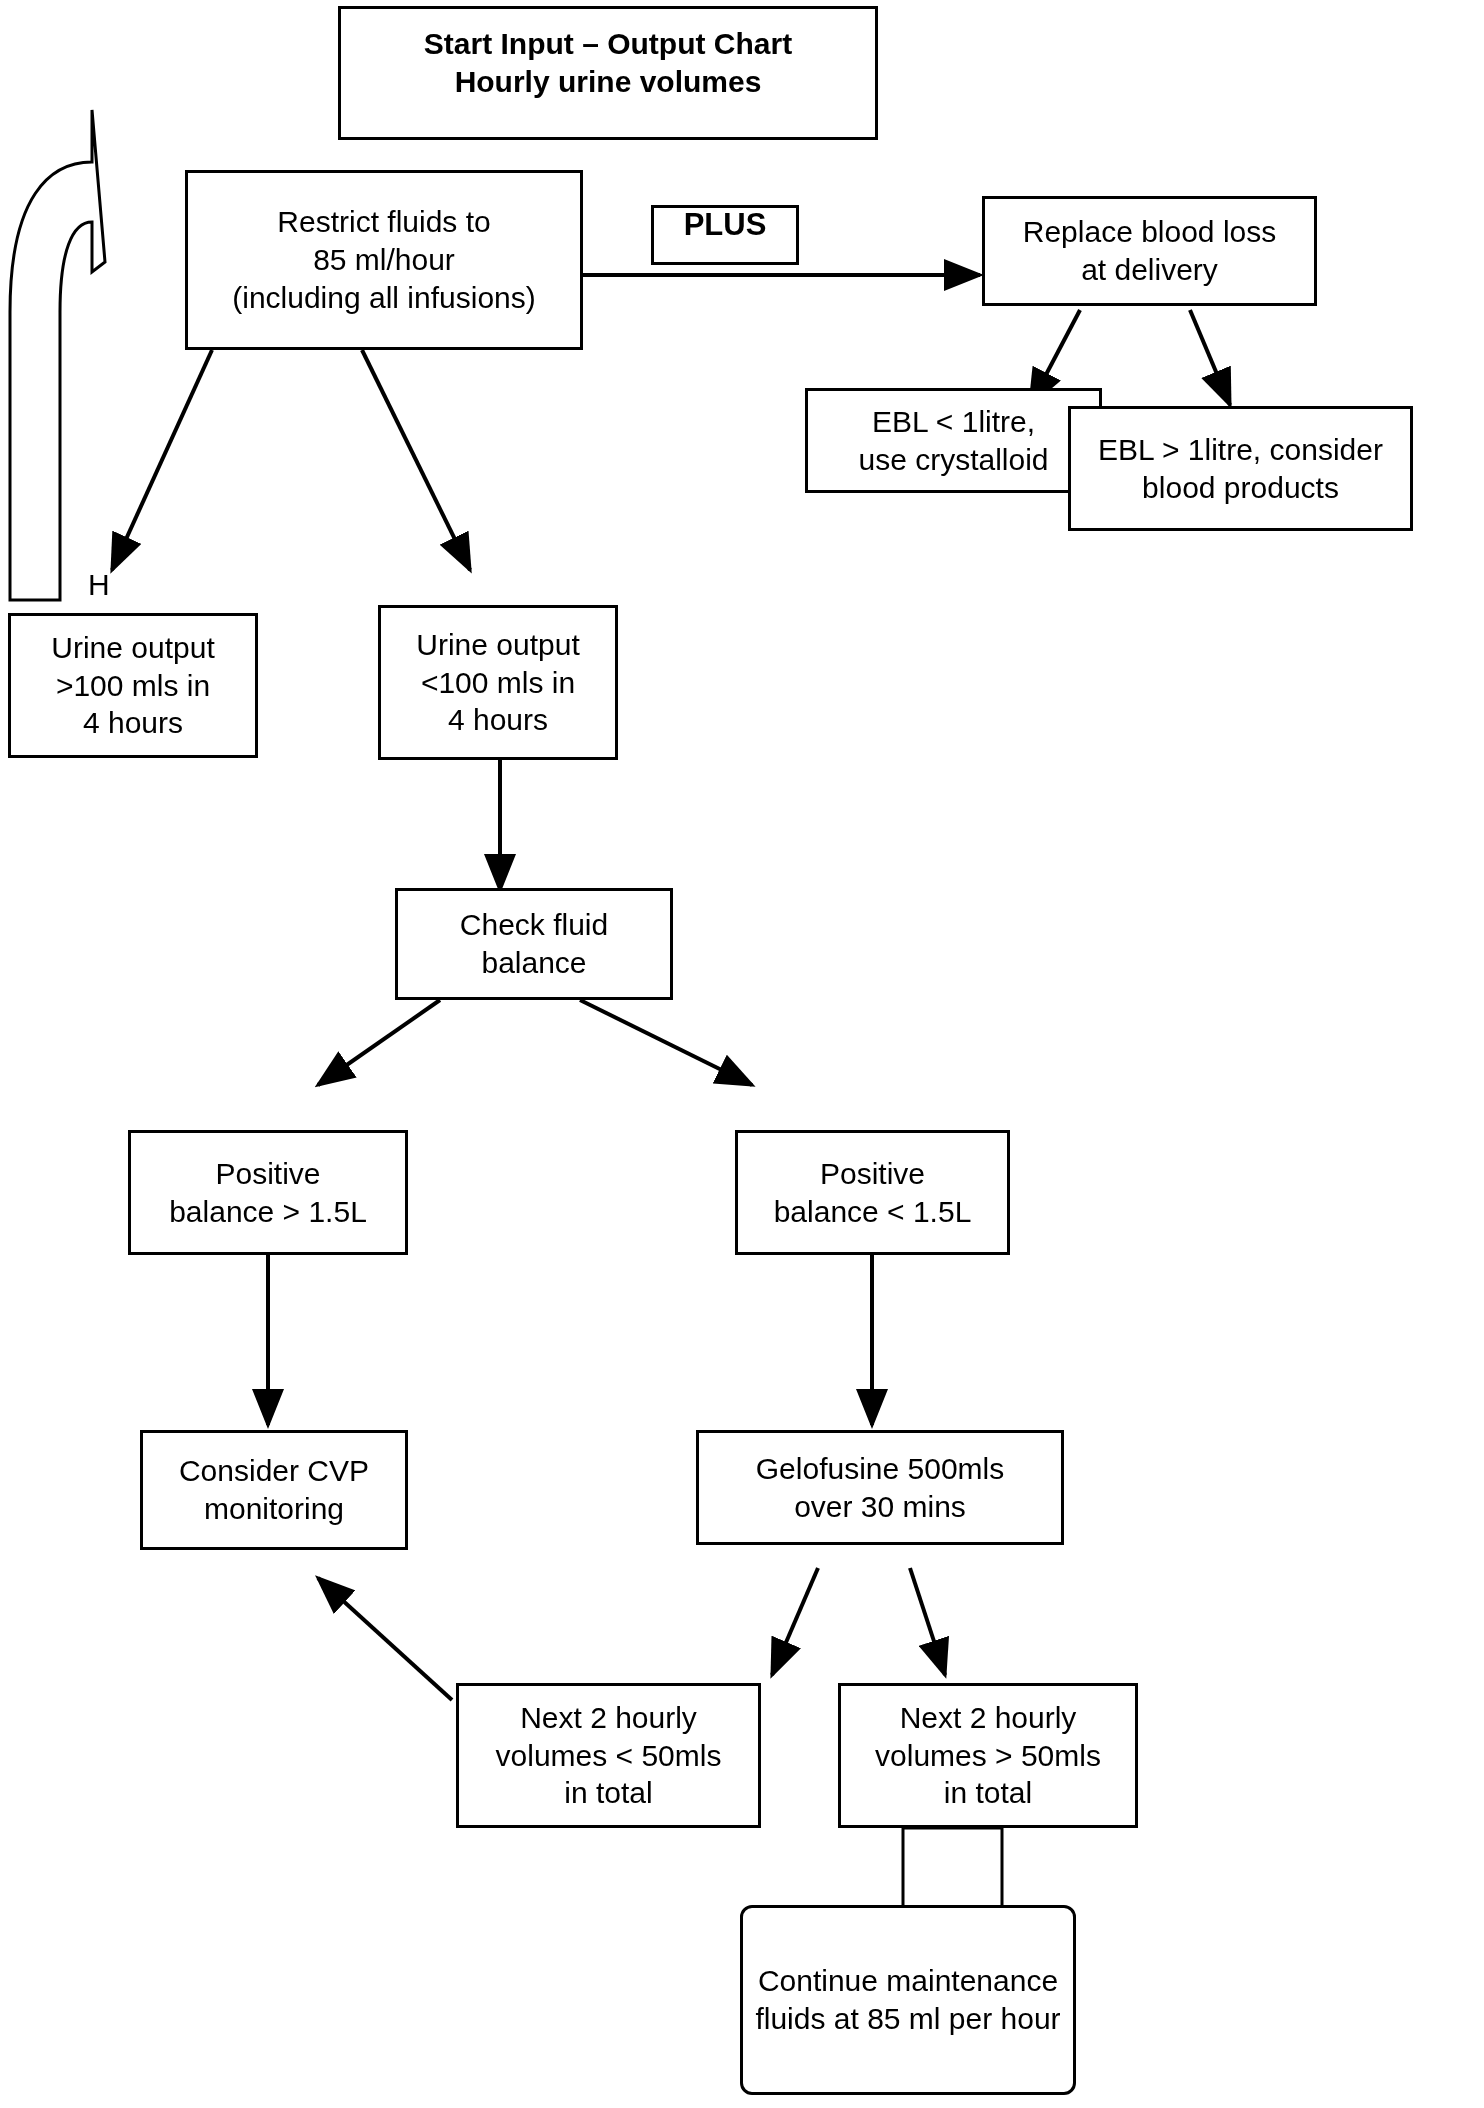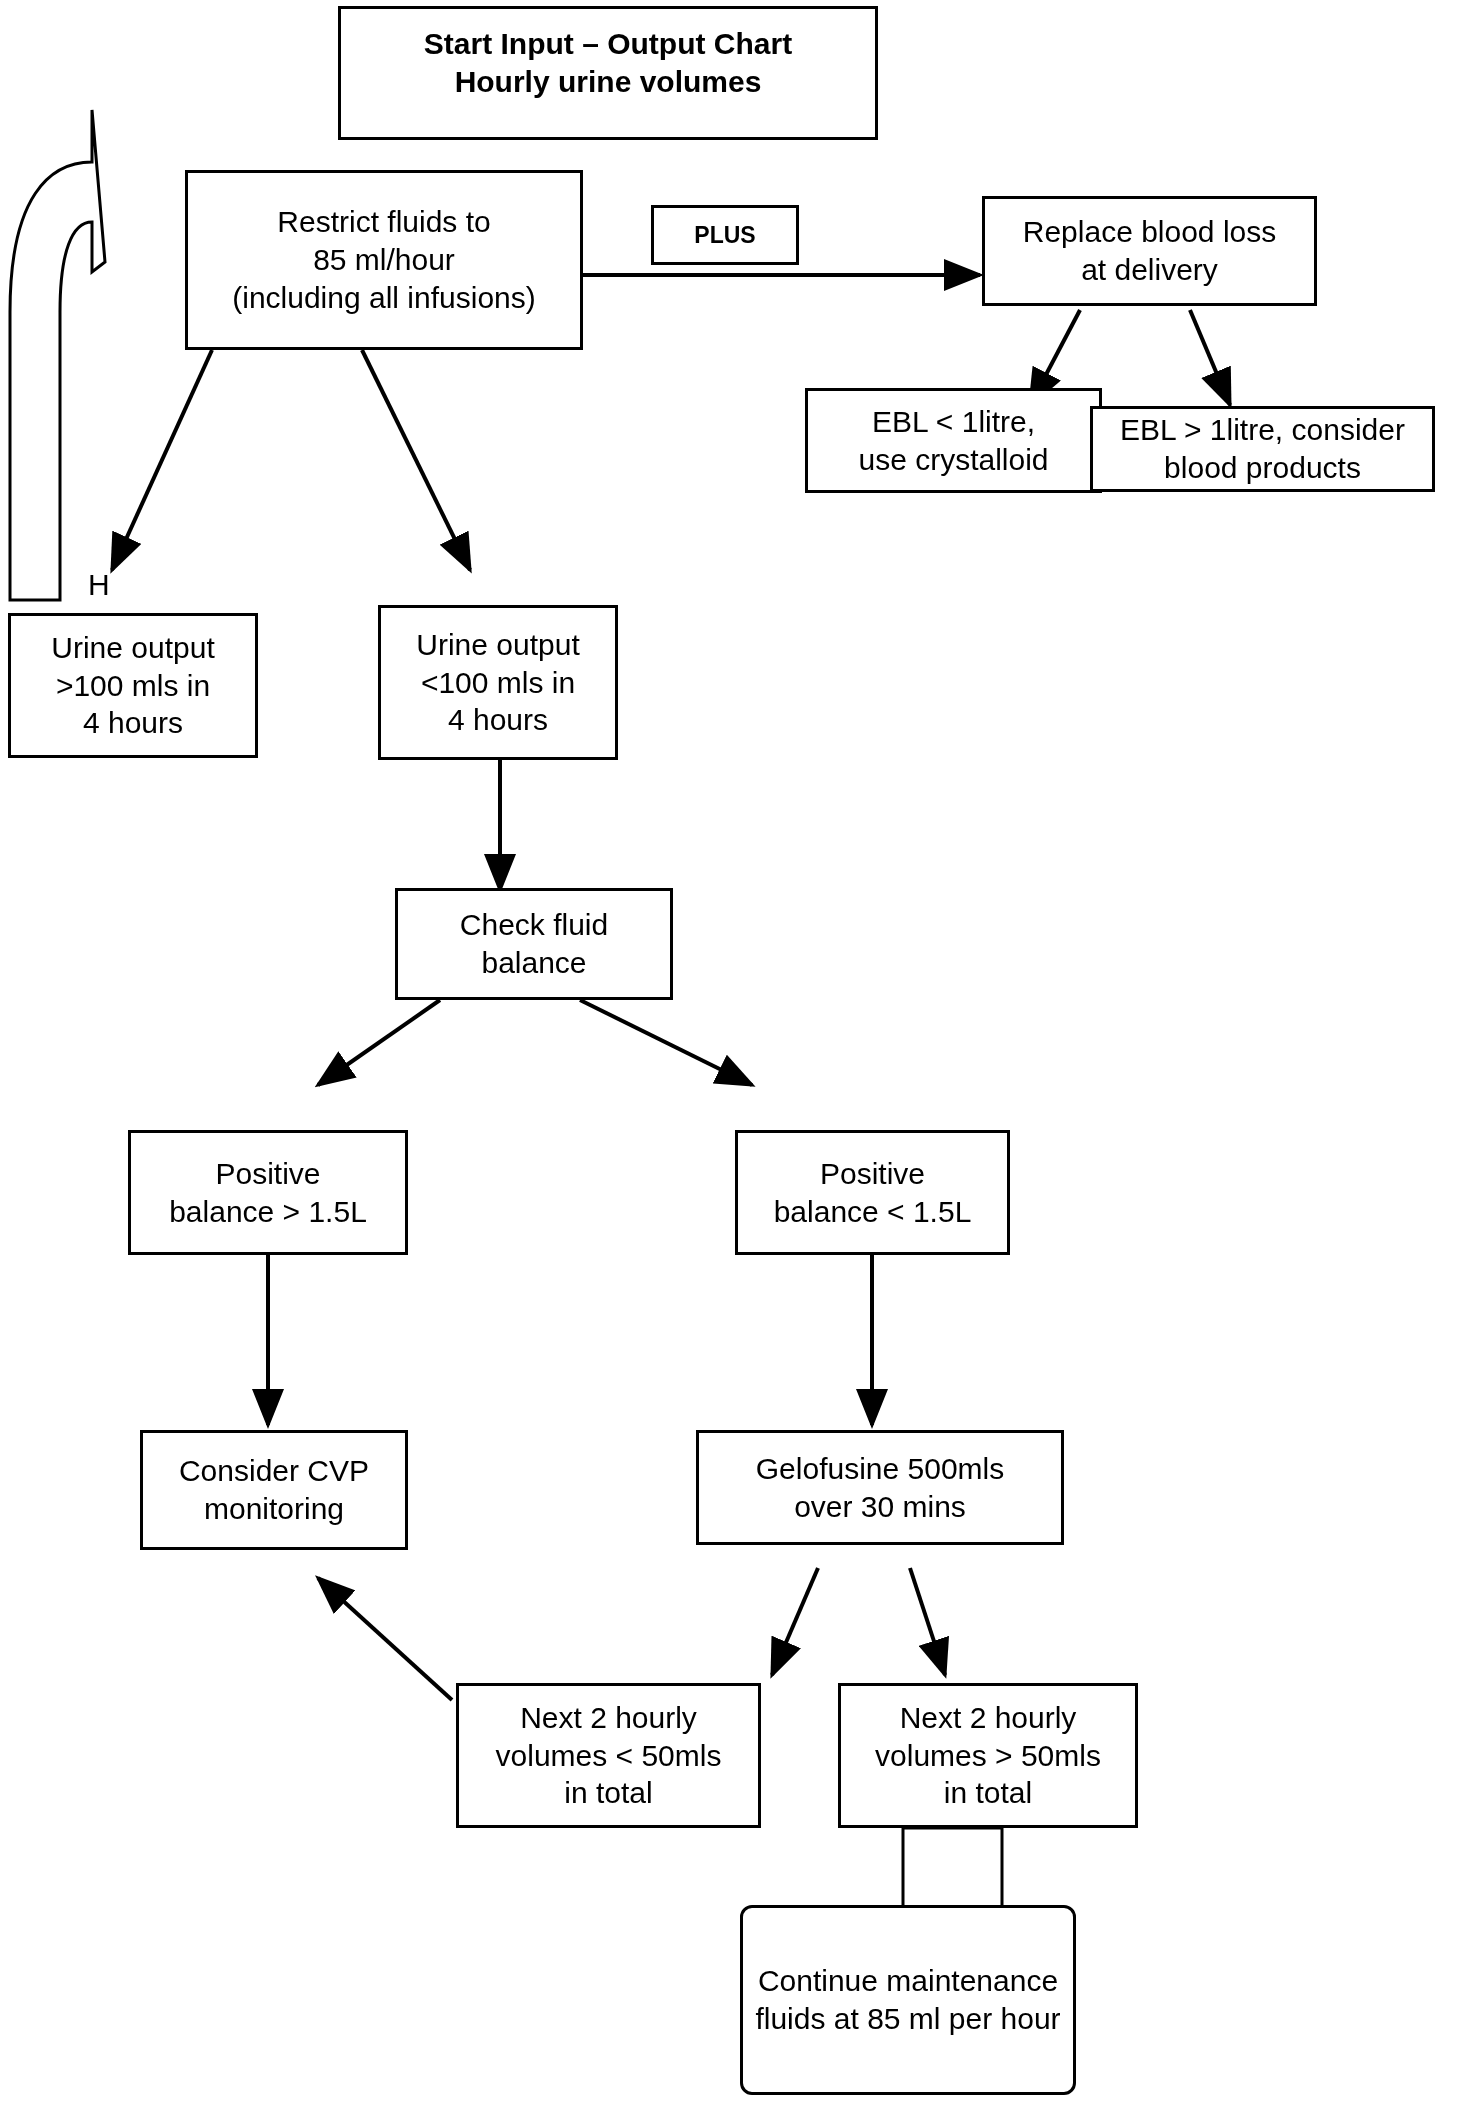--- a/index.html
+++ b/index.html
@@ -40,22 +40,23 @@
     white-space: pre-line;
     padding: 18px 6px;
   }
   .node.title {
     font-weight: bold;
     align-items: flex-start;
     padding-top: 16px;
   }
   .node.plus {
     font-weight: bold;
-    font-size: 23px;
+    font-size: 31px;
     border-width: 3px;
+    align-items: flex-end;
   }
   .plain-label {
     position: absolute;
     font-size: 30px;
     line-height: 1;
     background: transparent;
     border: none;
   }
 </style>
 </head>
@@ -124,21 +125,21 @@
   <div class="node" style="left:982px; top:196px; width:335px; height:110px;">
     <span>Replace blood loss
 at delivery</span>
   </div>
 
   <div class="node" style="left:805px; top:388px; width:297px; height:105px;">
     <span>EBL &lt; 1litre,
 use crystalloid</span>
   </div>
 
-  <div class="node" style="left:1090px; top:406px; width:345px; height:86px;">
+  <div class="node" style="left:1068px; top:406px; width:345px; height:125px;">
     <span>EBL &gt; 1litre, consider
 blood products</span>
   </div>
 
   <div class="plain-label" style="left:88px; top:570px;">
     <span>H</span>
   </div>
 
   <div class="node" style="left:8px; top:613px; width:250px; height:145px;">
     <span>Urine output

